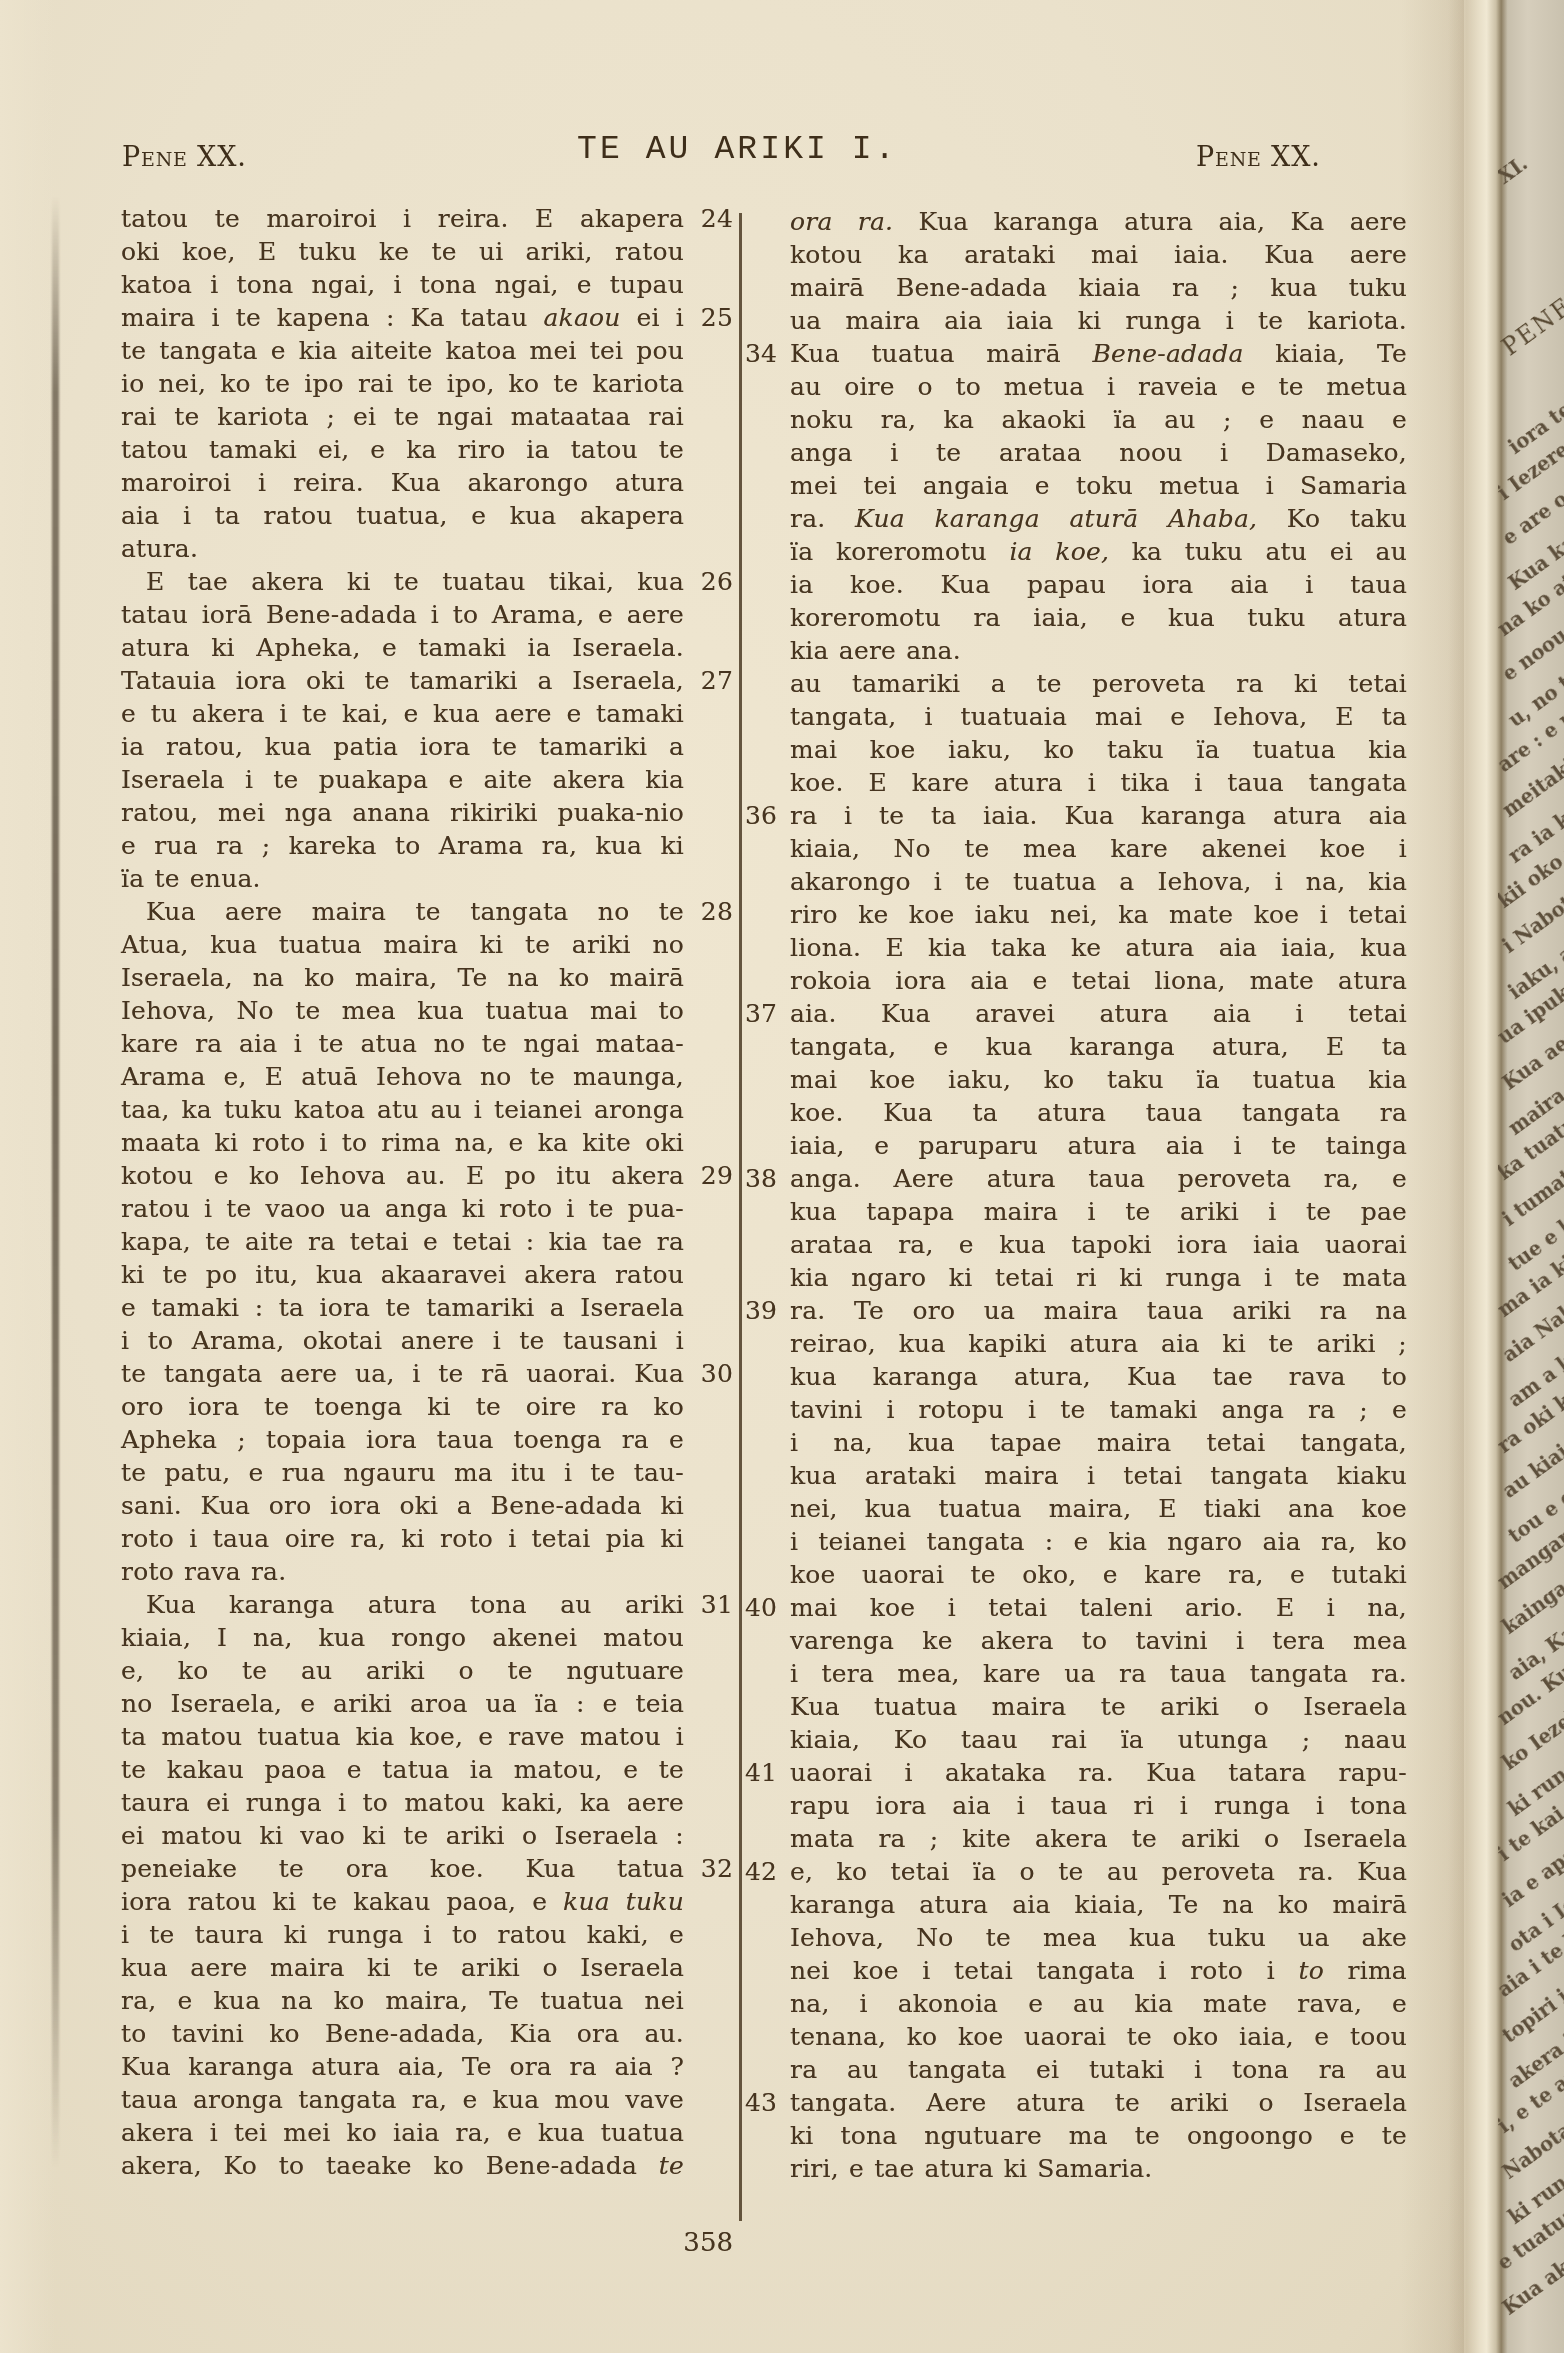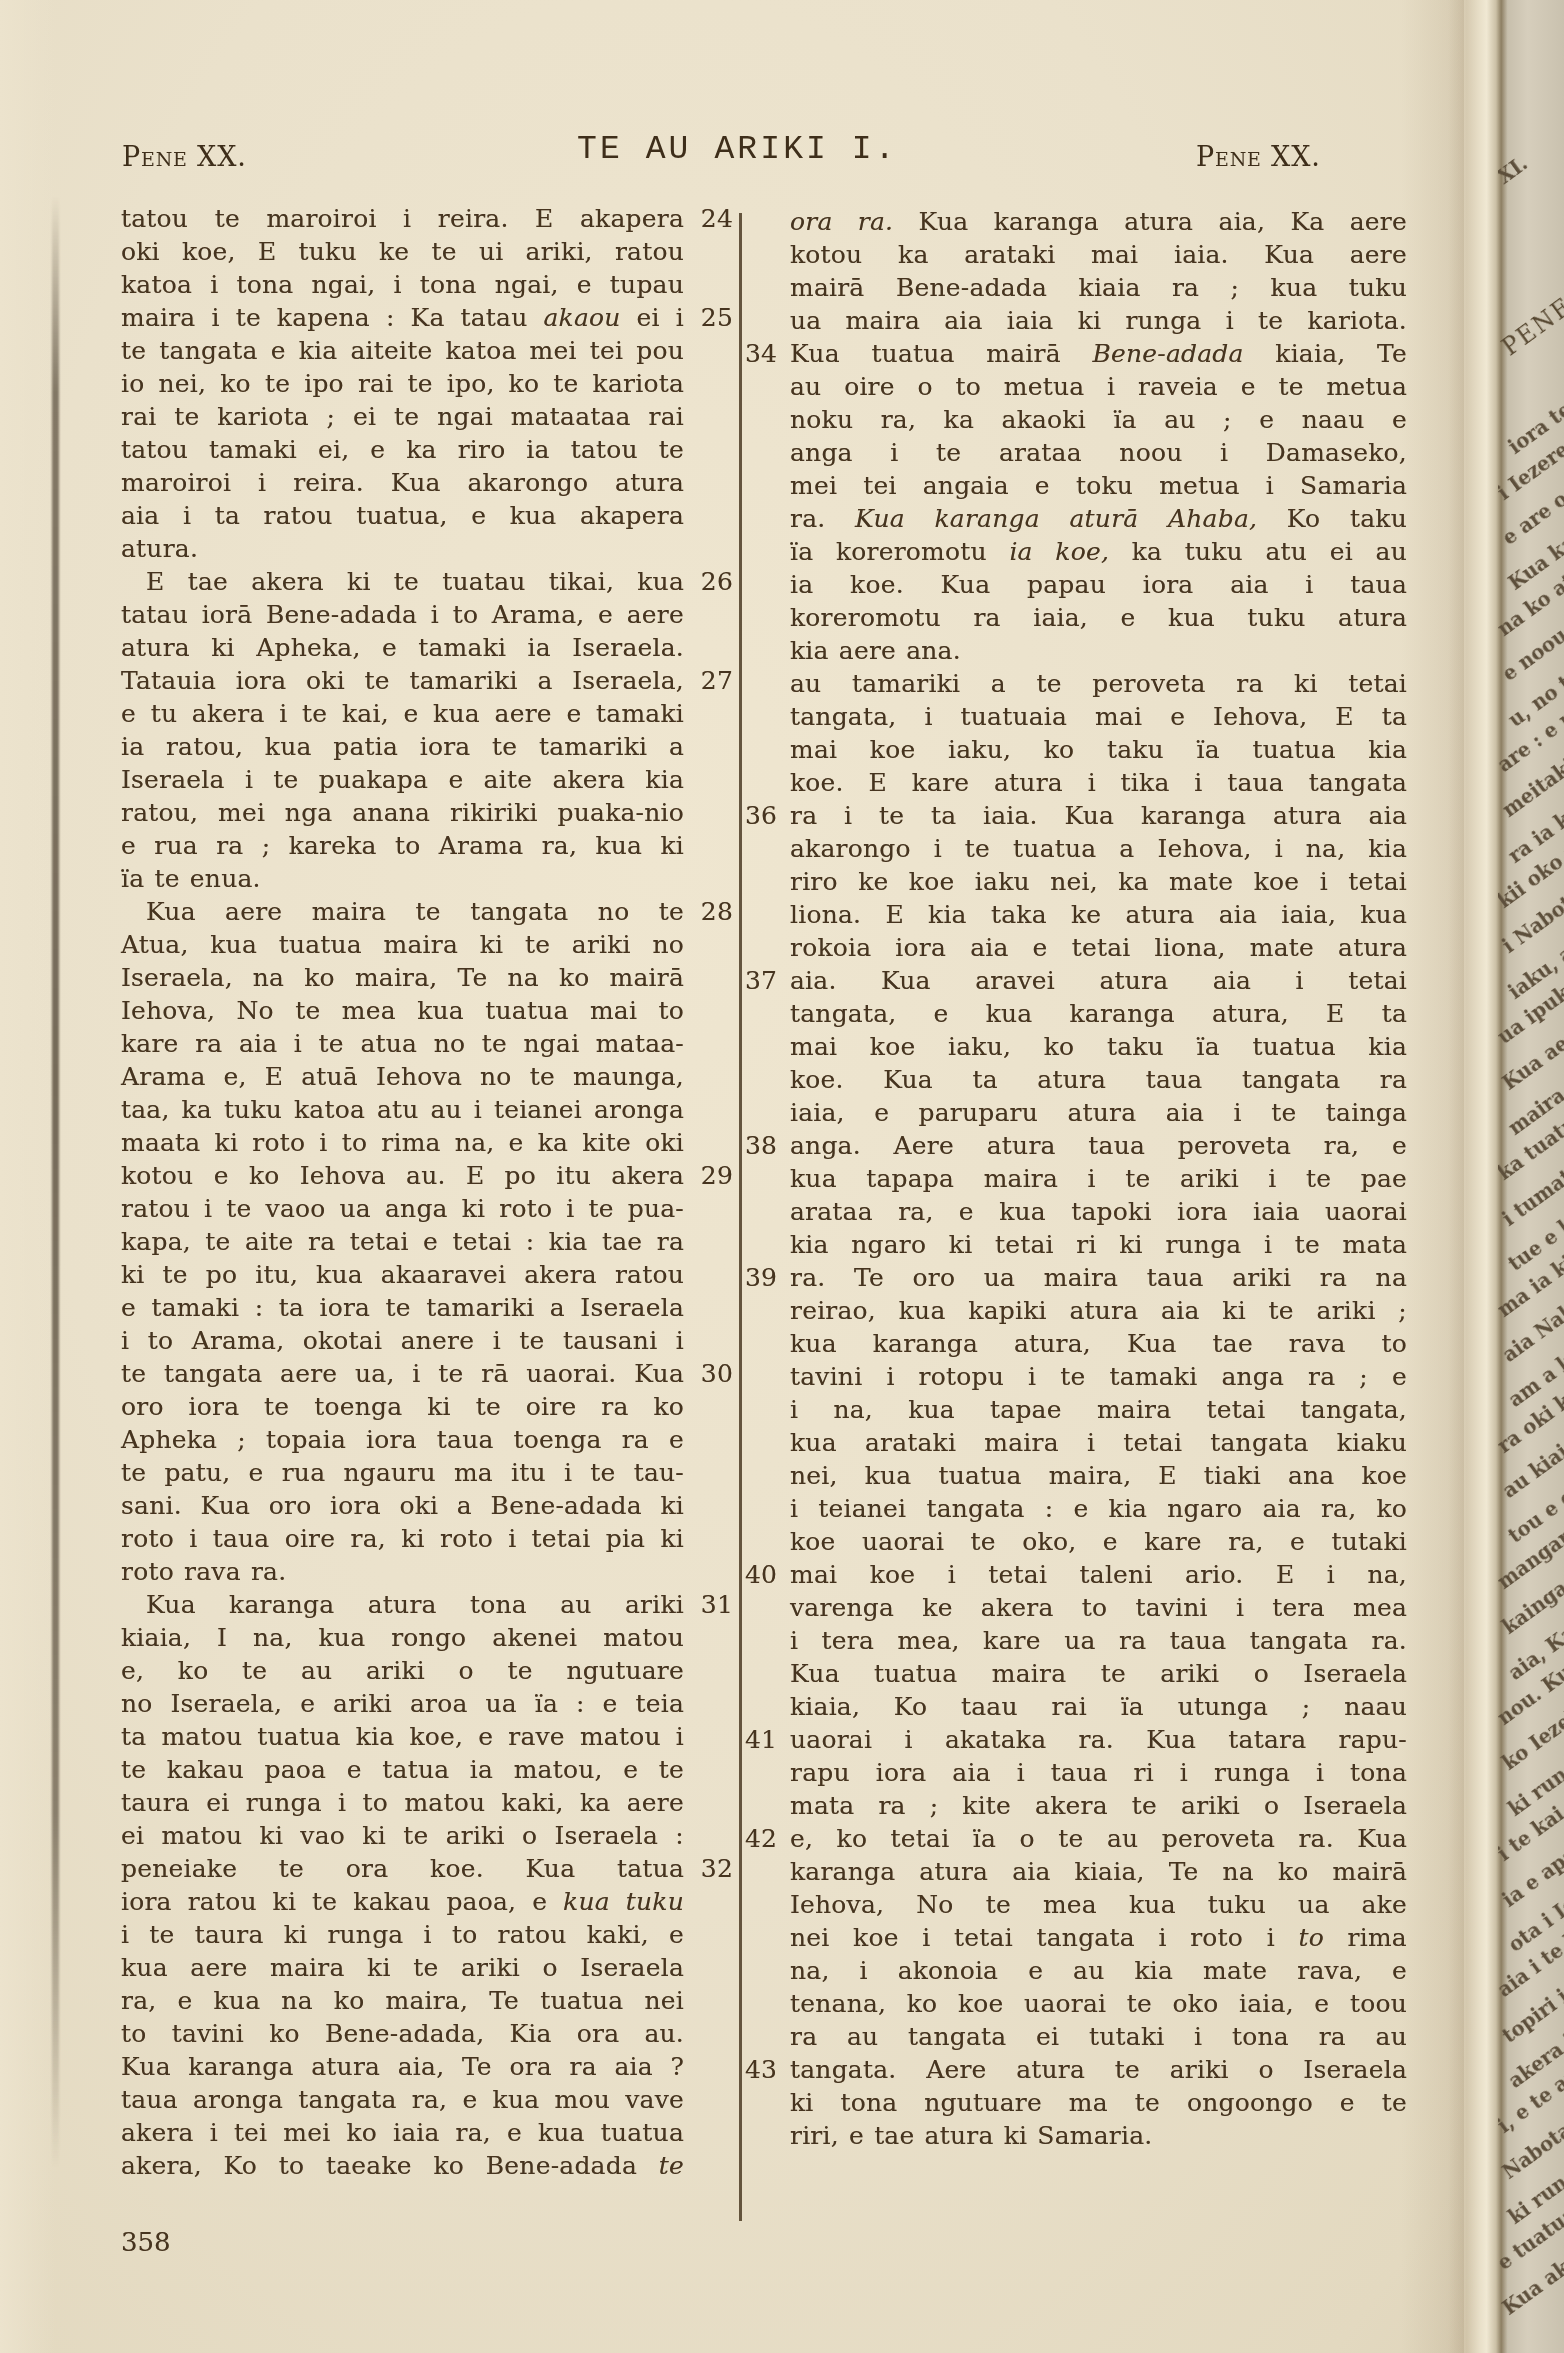--- a/index.html
+++ b/index.html
@@ -45,21 +45,21 @@
   
   .col{position:absolute;text-shadow:0 0 0.5px rgba(70,52,31,.45);}
   .col-left{left:121px;top:202px;width:612px;}
   .col-right{left:745px;top:205px;width:662px;}
   .line{display:flex;height:33px;line-height:33px;font-size:25px;word-spacing:2px;letter-spacing:0.2px;}
   .line .txt{flex:1 1 auto;text-align:justify;text-align-last:justify;overflow:visible;}
   .line.end .txt{text-align-last:left;}
   .line.indent .txt{text-indent:25px;}
   .col-left .vnum{flex:0 0 49px;text-align:right;}
   .col-right .vnum{flex:0 0 45px;text-align:left;}
-  .pageno{position:absolute;left:121px;top:2227px;width:612px;text-align:left;
+  .pageno{position:absolute;left:121px;top:2227px;width:612px;text-align:right;
     font-size:26px;color:#46341f;text-shadow:0 0 0.5px rgba(70,52,31,.45);}
 </style>
 </head>
 <body>
 
 <div class="page">
   <div class="left-band"></div>
   <div class="crease"></div>
   <div class="right-shade"></div>
   <div class="edge-zone"></div>
@@ -430,20 +430,24 @@
       <div class="line">
         <span class="vnum"></span>
         <span class="txt"><span>koe.  E kare atura i tika i taua tangata</span></span>
       </div>
       <div class="line">
         <span class="vnum">36</span>
         <span class="txt"><span>ra i te ta iaia.  Kua karanga atura aia</span></span>
       </div>
       <div class="line">
         <span class="vnum"></span>
+        <span class="txt"><span>kiaia, No te mea kare akenei koe i</span></span>
+      </div>
+      <div class="line">
+        <span class="vnum"></span>
         <span class="txt"><span>akarongo i te tuatua a Iehova, i na, kia</span></span>
       </div>
       <div class="line">
         <span class="vnum"></span>
         <span class="txt"><span>riro ke koe iaku nei, ka mate koe i tetai</span></span>
       </div>
       <div class="line">
         <span class="vnum"></span>
         <span class="txt"><span>liona.  E kia taka ke atura aia iaia, kua</span></span>
       </div>

